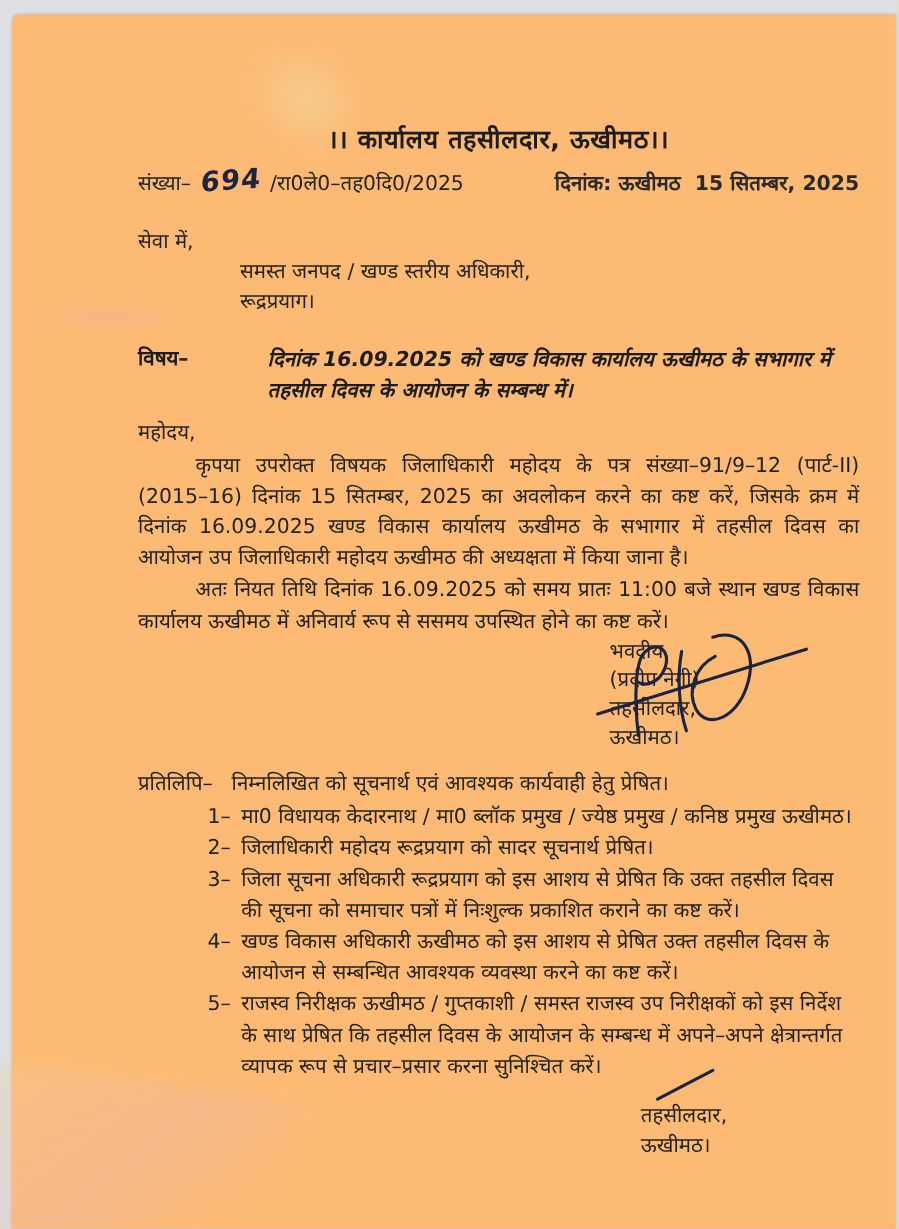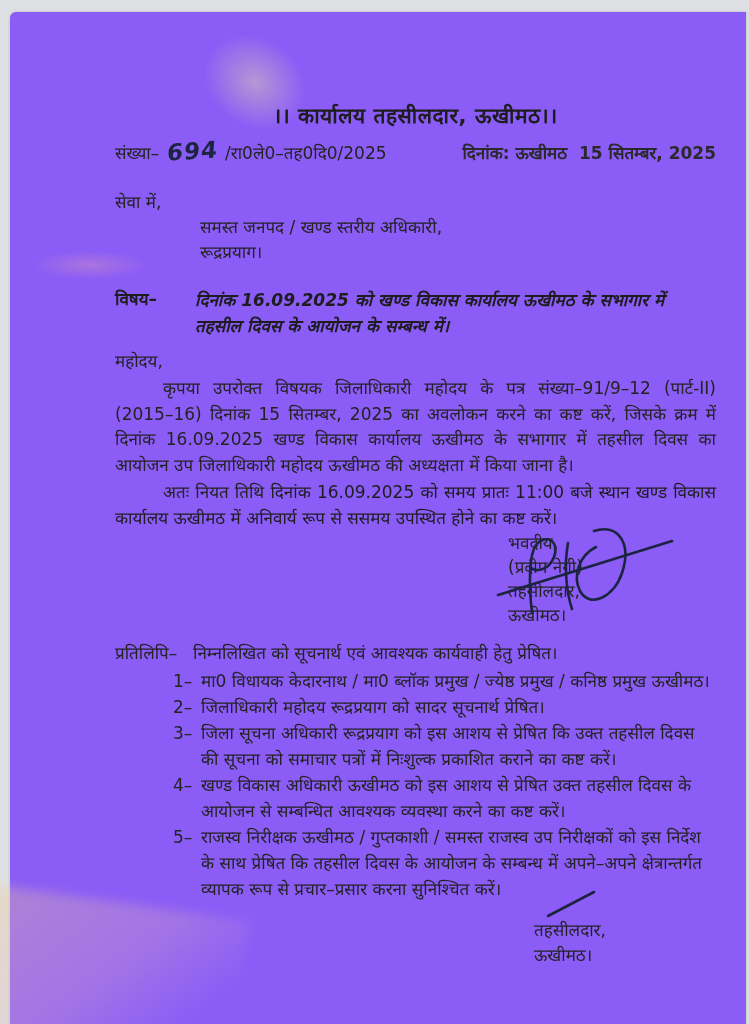--- a/index.html
+++ b/index.html
@@ -5,21 +5,21 @@
   html,body{margin:0;padding:0;}
   body{
     width:749px;height:1024px;overflow:hidden;position:relative;
     background:#dfe0e4;
     font-family:"DejaVu Sans","Liberation Sans",sans-serif;
     color:#232323;
     -webkit-font-smoothing:antialiased;
   }
   .scan-page{
     position:absolute;top:12px;left:10px;right:3px;bottom:0;
-    background:#8b5cf6;
+    background:#fdba74;
     border-top-left-radius:6px;
     box-shadow:0 0 3px rgba(0,0,0,.18);
   }
   
   .smudge{position:absolute;pointer-events:none;}
   .smudge-top{
     left:190px;top:25px;width:110px;height:90px;
     background:radial-gradient(ellipse at center,rgba(235,224,170,.45),rgba(235,224,170,0) 70%);
     transform:rotate(35deg);
   }
@@ -53,21 +53,21 @@
     display:inline-block;
     font-weight:700;font-size:23px;line-height:18px;
     color:#1b2440;
     transform:rotate(-4deg) skewX(-8deg);
     letter-spacing:1px;
     margin:0 2px;
   }
   .ref-date{white-space:pre;font-weight:700;color:#2a2a2c;}
   .salutation{margin-top:24px;}
   .addressee{margin-left:85px;}
-  .subject-row{display:flex;margin-top:22px;font-weight:700;color:#1d1d1f;}
+  .subject-row{display:flex;margin-top:22px;font-weight:700;color:#1d1d1f;gap:28px;}
   .subject-label{flex:none;width:80px;}
   .subject-text{flex:1;max-width:560px;line-height:26px;font-style:italic;}
   .body-salutation{margin-top:10px;}
   .para{
     text-indent:48px;
     text-align:justify;
     line-height:25.5px;
     margin-top:2px;
   }
   .bold{font-weight:400;color:#1d1d1f;}

